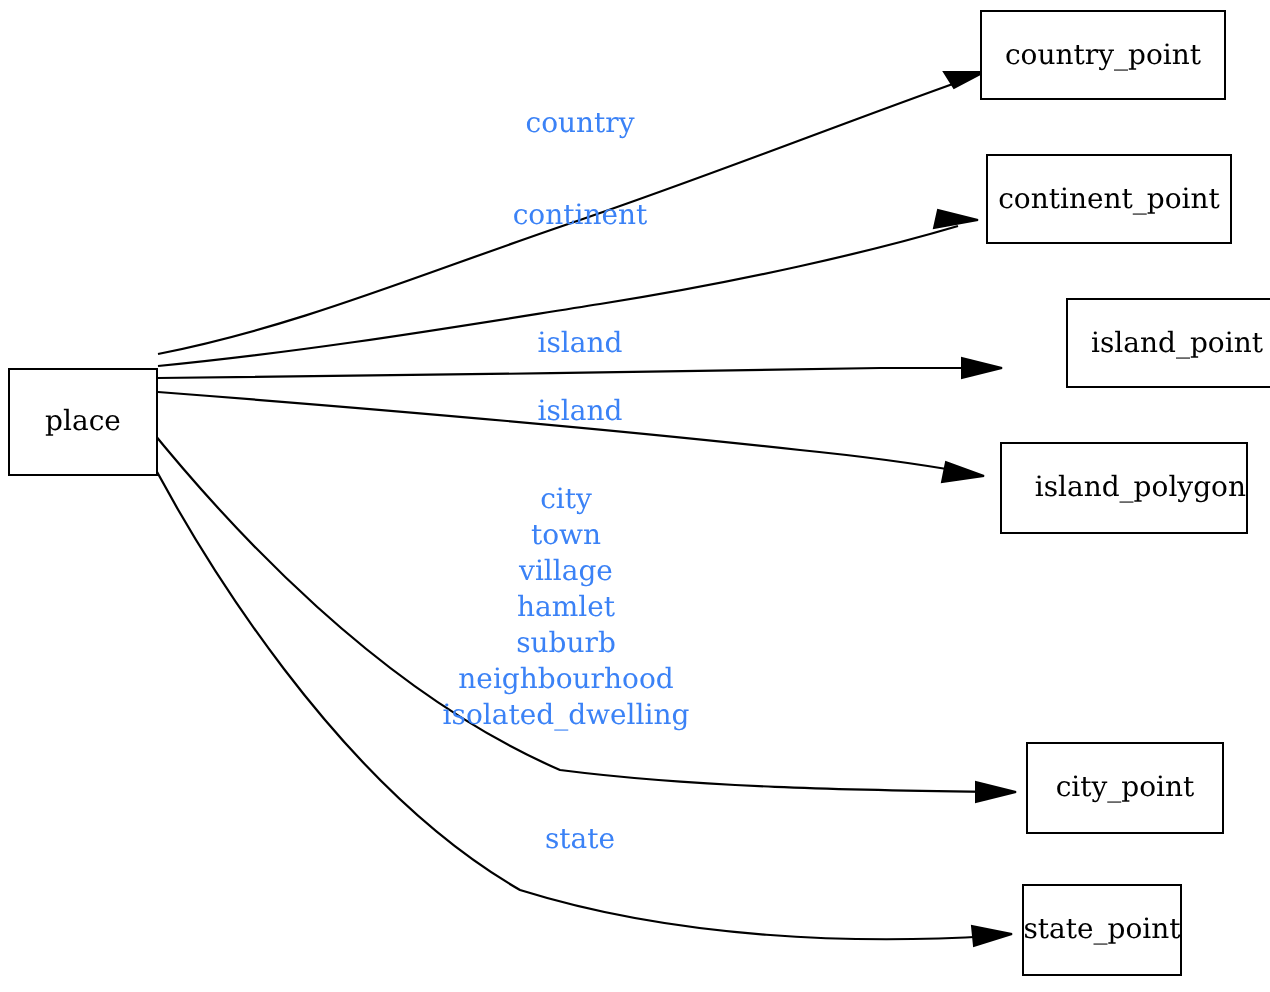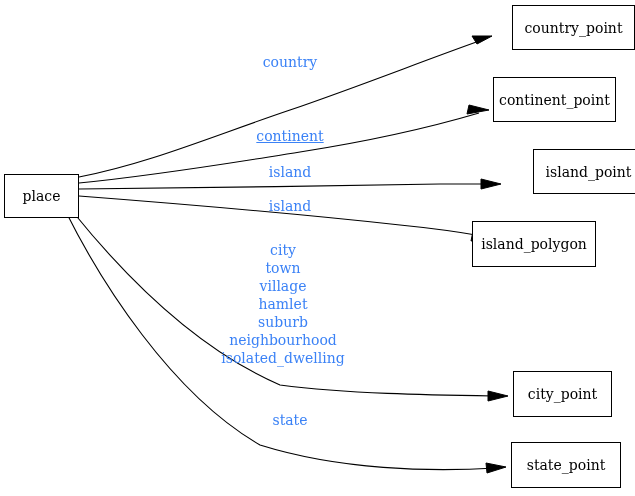--- a/index.html
+++ b/index.html
@@ -83,45 +83,45 @@
         <path d="M73,212 C115,264 190,346 280,385 C350,394 430,395 498,396" fill="none" stroke="#000000" stroke-width="1.1"></path>
         <polygon points="508,396 488,391 488,401" fill="#000000" stroke="#000000" stroke-width="1"></polygon>
       </g>
       <g>
         <path d="M66,212 C100,280 170,393 260,445 C340,470 430,472 496,468" fill="none" stroke="#000000" stroke-width="1.1"></path>
         <polygon points="506,467 486,463 487,473" fill="#000000" stroke="#000000" stroke-width="1"></polygon>
       </g>
     </svg>
 
   <div id="node-layer">
-      <div class="node" style="left: 4px; top: 174px; width: 75px; height: 44px;">
+      <div class="node" style="left: 4px; top: 184px; width: 75px; height: 54px;">
         <span class="node-label">place</span>
       </div>
-      <div class="node" style="left: 512px; top: 5px; width: 123px; height: 45px;">
+      <div class="node" style="left: 490px; top: 5px; width: 123px; height: 45px;">
         <span class="node-label">country_point</span>
       </div>
       <div class="node" style="left: 493px; top: 77px; width: 123px; height: 45px;">
         <span class="node-label">continent_point</span>
       </div>
       <div class="node" style="left: 505px; top: 149px; width: 111px; height: 45px; margin-left: 28px;">
         <span class="node-label">island_point</span>
       </div>
-      <div class="node" style="left: 472px; top: 221px; width: 124px; height: 46px;">
+      <div class="node" style="left: 500px; top: 221px; width: 124px; height: 46px; justify-content: flex-end;">
         <span class="node-label">island_polygon</span>
       </div>
       <div class="node" style="left: 513px; top: 371px; width: 99px; height: 46px;">
         <span class="node-label">city_point</span>
       </div>
-      <div class="node" style="left: 511px; top: 442px; width: 110px; height: 46px;">
+      <div class="node" style="left: 511px; top: 442px; width: 80px; height: 46px;">
         <span class="node-label">state_point</span>
       </div>
     </div>
   <div id="label-layer">
       <div class="edge-label" style="left: 290px; top: 62px;">country</div>
-      <div class="edge-label" style="left: 290px; top: 136px; text-decoration: underline;">continent</div>
+      <div class="edge-label" style="left: 290px; top: 108px;">continent</div>
       <div class="edge-label" style="left: 290px; top: 172px;">island</div>
       <div class="edge-label" style="left: 290px; top: 206px;">island</div>
       <div class="edge-label" style="left: 283px; top: 304px;">city
 town
 village
 hamlet
 suburb
 neighbourhood
 isolated_dwelling</div>
       <div class="edge-label" style="left: 290px; top: 420px;">state</div>

